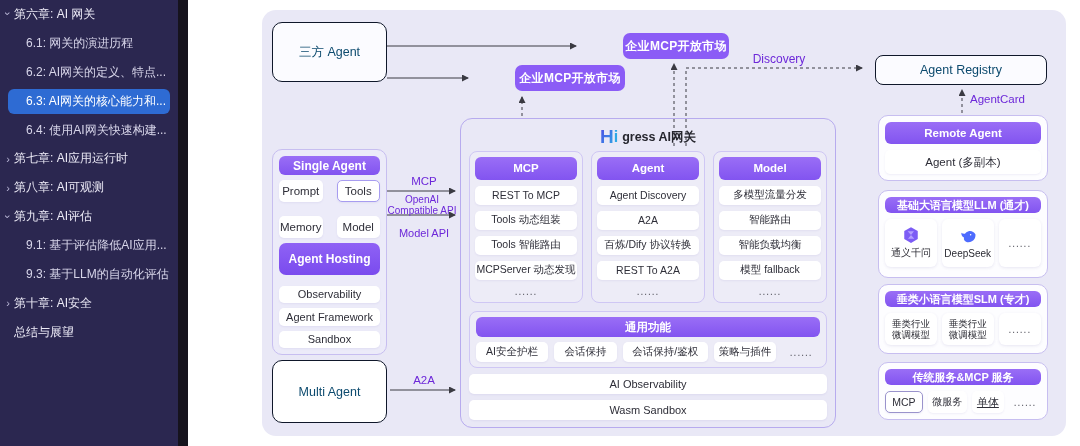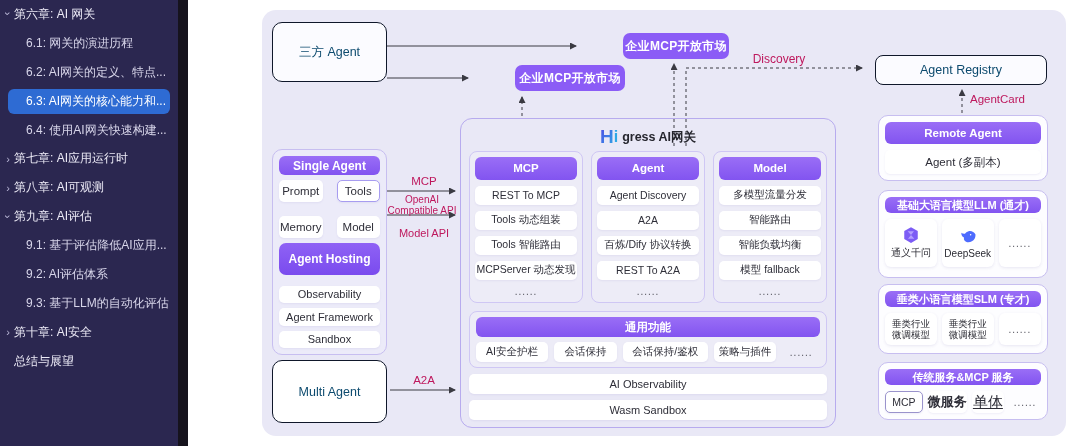--- a/index.html
+++ b/index.html
@@ -26,21 +26,21 @@
   
   .panel { position:absolute; left:262px; top:10px; width:804px; height:426px;
     background:#e9e8f6; border-radius:14px; }
   .abs { position:absolute; }
   .connectors { position:absolute; left:0; top:0; pointer-events:none; }
 
   .node-box { background:#fbfbff; border:1px solid #0f172a; border-radius:10px;
     display:flex; align-items:center; justify-content:center; font-size:12.5px; color:#0c4a6e;text-align:center; }
   .pbtn { background:#8b5cf6; color:#fff; border-radius:7px; display:flex;
     align-items:center; justify-content:center; font-size:12px; font-weight:bold; letter-spacing:.3px;margin-left:40px; }
-  .lbl { font-size:11px; color:#be185d; text-align:center; }
+  .lbl { font-size:11px; color:#6d28d9; text-align:center; }
   .lbl.small { font-size:10px; line-height:11px; }
 
   
   .card { background:#fdfdff; border:1px solid #c7bef0; border-radius:10px; padding:6px; }
   .card.tint { background:#ecebf9; }
   .phead { background:linear-gradient(180deg,#9a6ef6,#8254f0); color:#fff; border-radius:6px;
     display:flex; align-items:center; justify-content:center; font-size:11.5px; font-weight:bold;
     height:22px; white-space:nowrap; }
   .wcell { background:#ffffff; border-radius:5px; display:flex; align-items:center;
     justify-content:center; color:#2e2e38; box-shadow:0 1px 2px rgba(80,70,160,.08); }
@@ -116,23 +116,20 @@
     <span>第八章: AI可观测</span>
   </div>
   <div class="srow lv1">
     <span class="chev down">›</span>
     <span>第九章: AI评估</span>
   </div>
   <div class="srow lv2">
     <span>9.1: 基于评估降低AI应用...</span>
   </div>
   <div class="srow lv2">
-    <span>9.2: AI评估体系</span>
-  </div>
-  <div class="srow lv2">
     <span>9.3: 基于LLM的自动化评估</span>
   </div>
   <div class="srow lv1">
     <span class="chev">›</span>
     <span>第十章: AI安全</span>
   </div>
   <div class="srow lv1">
     <span>总结与展望</span>
   </div>
 </aside>
@@ -215,22 +212,22 @@
 微调模型</span>
       </div>
       <div class="mcell dots" style="flex:0.9; font-size:10px;">......</div>
     </div>
   </div>
 
   <div class="abs rcard" style="left:616px; top:352px; width:170px; height:58px;">
     <div class="phead">传统服务&amp;MCP 服务</div>
     <div class="rcells" style="height:22px;">
       <div class="wcell" style="flex:1; font-size:10.5px; border:1px solid #9a93cc;">MCP</div>
-      <div class="wcell" style="flex:1.1; font-size:13px;font-weight:bold;">微服务</div>
-      <div class="wcell" style="flex:0.9; font-size:15px;text-decoration:underline;">单体</div>
+      <div class="wcell" style="flex:1.1; font-size:10px;">微服务</div>
+      <div class="wcell" style="flex:0.9; font-size:11px;text-decoration:underline;">单体</div>
       <div class="dots" style="flex:0.9; font-size:10px;">......</div>
     </div>
   </div>
 
   <div class="abs gw" style="left:198px; top:108px; width:376px; height:310px;">
     <div class="gw-logo">
       <span class="logo-h">H</span>
       <span class="logo-i">i</span>
       <span class="logo-rest">gress AI网关</span>
     </div>

